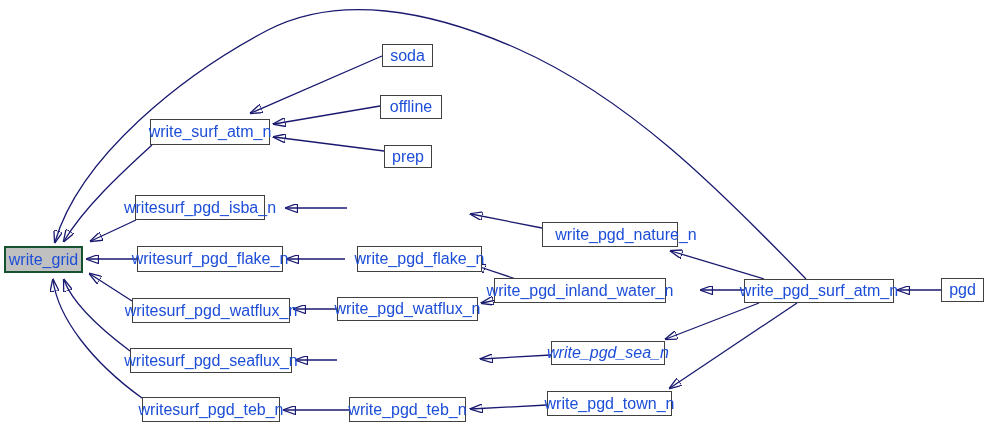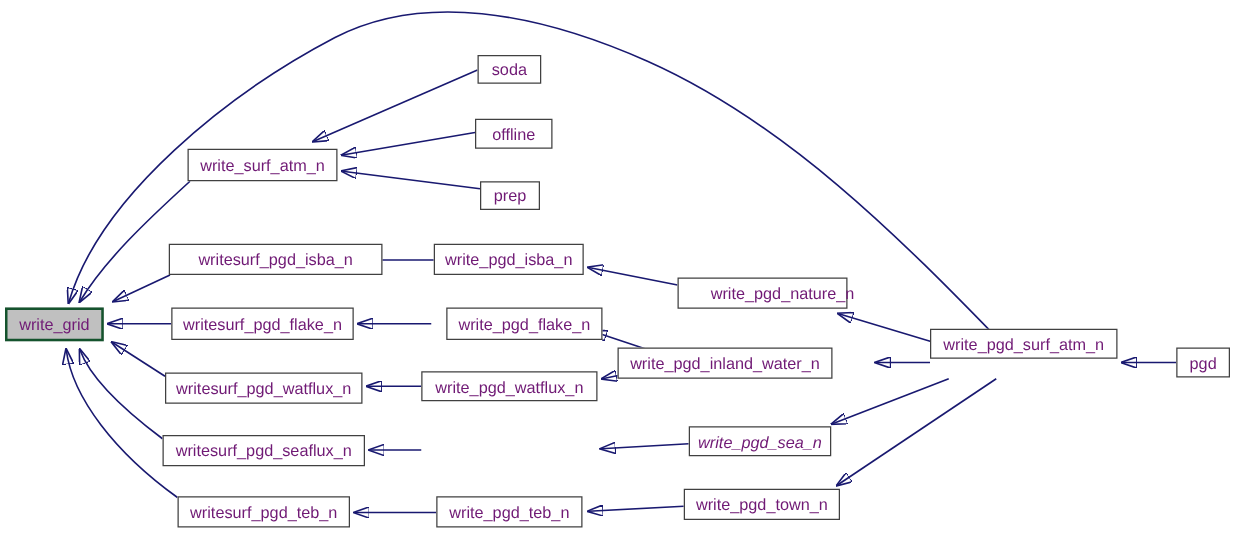--- a/index.html
+++ b/index.html
@@ -8,21 +8,21 @@
     position:relative;width:989px;height:430px;
     font-family:"Liberation Sans",sans-serif;
     background:#ffffff;
   }
   .edges{position:absolute;left:0;top:0;width:989px;height:430px;}
   .edges path{fill:none;stroke:#191970;stroke-width:1.3px;}
   .node{
     position:absolute;box-sizing:border-box;
     display:flex;align-items:center;justify-content:center;
     background:#ffffff;border:1.5px solid #404040;
-    font-size:13px;color:#701a75;white-space:nowrap;
+    font-size:16px;color:#1d4ed8;white-space:nowrap;
     cursor:pointer;line-height:1;
   }
   .node.highlight{background:#c0c0c0;border:2px solid #14532d;cursor:default;}
 </style>
 </head>
 <body>
 
 <div class="canvas">
 
   <svg class="edges" width="989" height="430" viewBox="0 0 989 430" xmlns="http://www.w3.org/2000/svg">
@@ -57,27 +57,26 @@
     <path marker-end="url(#arrowhead)" d="M797,303 L670,388"></path>
     <path marker-end="url(#arrowhead)" d="M806,279 C718,188 628,98 518,49 C428,9 338,-6 268,30 C184,74 80,156 55,242"></path>
     <path marker-end="url(#arrowhead)" d="M941,290 L898,290"></path>
   </svg>
 
   <div class="node highlight" style="left:4px;top:246px;width:79px;height:27px;">write_grid</div>
   <div class="node" style="left:150px;top:119px;width:120px;height:26px;">write_surf_atm_n</div>
   <div class="node" style="left:382px;top:44px;width:51px;height:23px;">soda</div>
   <div class="node" style="left:380px;top:95px;width:62px;height:24px;">offline</div>
   <div class="node" style="left:384px;top:145px;width:48px;height:23px;">prep</div>
-  <div class="node" style="left:135px;top:195px;width:171px;height:25px;">writesurf_pgd_isba_n</div>
-  <div class="node" style="left:347px;top:195px;width:120px;height:25px;">write_pgd_isba_n</div>
+  <div class="node" style="left:135px;top:195px;width:130px;height:25px;">writesurf_pgd_isba_n</div>
   <div class="node" style="left:542px;top:222px;width:136px;height:25px;padding-left:32px;">write_pgd_nature_n</div>
   <div class="node" style="left:137px;top:246px;width:146px;height:26px;">writesurf_pgd_flake_n</div>
   <div class="node" style="left:345px;top:246px;width:125px;height:26px;margin-left:12px;">write_pgd_flake_n</div>
   <div class="node" style="left:494px;top:278px;width:172px;height:25px;">write_pgd_inland_water_n</div>
-  <div class="node" style="left:744px;top:263px;width:150px;height:24px;">write_pgd_surf_atm_n</div>
+  <div class="node" style="left:744px;top:279px;width:150px;height:24px;">write_pgd_surf_atm_n</div>
   <div class="node" style="left:941px;top:278px;width:43px;height:24px;">pgd</div>
   <div class="node" style="left:132px;top:298px;width:158px;height:25px;">writesurf_pgd_watflux_n</div>
   <div class="node" style="left:337px;top:297px;width:141px;height:24px;">write_pgd_watflux_n</div>
   <div class="node" style="left:551px;top:341px;width:114px;height:24px;font-style:italic;">write_pgd_sea_n</div>
   <div class="node" style="left:130px;top:348px;width:162px;height:25px;">writesurf_pgd_seaflux_n</div>
   <div class="node" style="left:547px;top:391px;width:125px;height:25px;">write_pgd_town_n</div>
   <div class="node" style="left:142px;top:397px;width:138px;height:25px;">writesurf_pgd_teb_n</div>
   <div class="node" style="left:349px;top:397px;width:117px;height:25px;">write_pgd_teb_n</div>
 
 </div>

